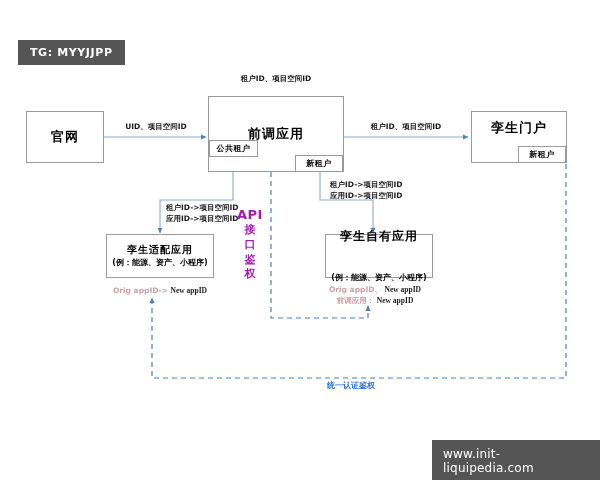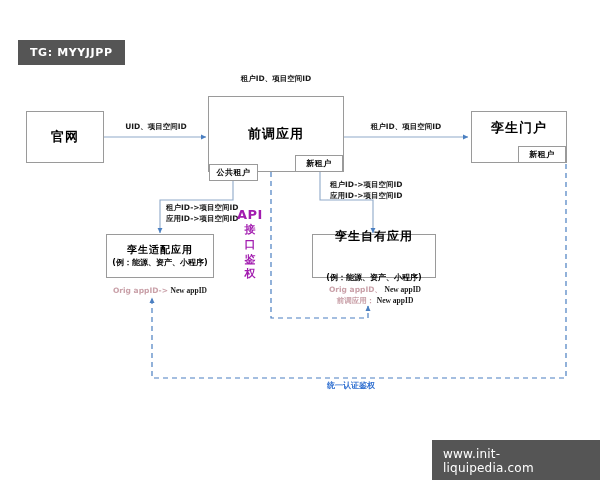--- a/index.html
+++ b/index.html
@@ -113,21 +113,21 @@
   <div class="title">官网</div>
 </div>
 
 <div class="edge-label" style="left:111px;top:122px;width:90px;">UID、项目空间ID</div>
 
 <div class="edge-label" style="left:216px;top:74px;width:120px;white-space:normal;">租户ID、项目空间ID</div>
 
 <div class="box" style="left:208px;top:96px;width:136px;height:76px;">
   <div class="title">前调应用</div>
 </div>
-<div class="subbox" style="left:209px;top:164px;width:49px;height:17px;">公共租户</div>
+<div class="subbox" style="left:209px;top:140px;width:49px;height:17px;">公共租户</div>
 <div class="subbox" style="left:295px;top:155px;width:48px;height:17px;">新租户</div>
 
 <div class="edge-label" style="left:358px;top:122px;width:96px;white-space:normal;">租户ID、项目空间ID</div>
 
 <div class="box" style="left:471px;top:111px;width:96px;height:52px;">
   <div class="title" style="margin-bottom:18px;">孪生门户</div>
 </div>
 <div class="subbox" style="left:518px;top:146px;width:48px;height:17px;">新租户</div>
 
 <div class="edge-label" style="left:166px;top:203px;width:120px;text-align:left;">
@@ -142,21 +142,21 @@
 
 <div class="box" style="left:106px;top:234px;width:108px;height:44px;">
   <div class="title" style="font-size:10px;text-align:right;">孪生适配应用</div>
   <div class="sub">(例：能源、资产、小程序)</div>
 </div>
 <div class="note" style="left:106px;top:285px;width:108px;">
   <span class="orig">Orig appID-&gt;</span>
   <span class="newid">New appID</span>
 </div>
 
-<div class="box" style="left:312px;top:234px;width:124px;height:44px;gap:28px;">
+<div class="box" style="left:325px;top:234px;width:108px;height:44px;gap:28px;">
   <div class="title" style="font-size:12px;">孪生自有应用</div>
   <div class="sub">(例：能源、资产、小程序)</div>
 </div>
 <div class="note" style="left:317px;top:284px;width:116px;">
   <span class="orig">Orig appID、</span>
   <span class="newid">New appID</span>
   <br>
   <span class="orig">前调应用：</span>
   <span class="newid">New appID</span>
 </div>

